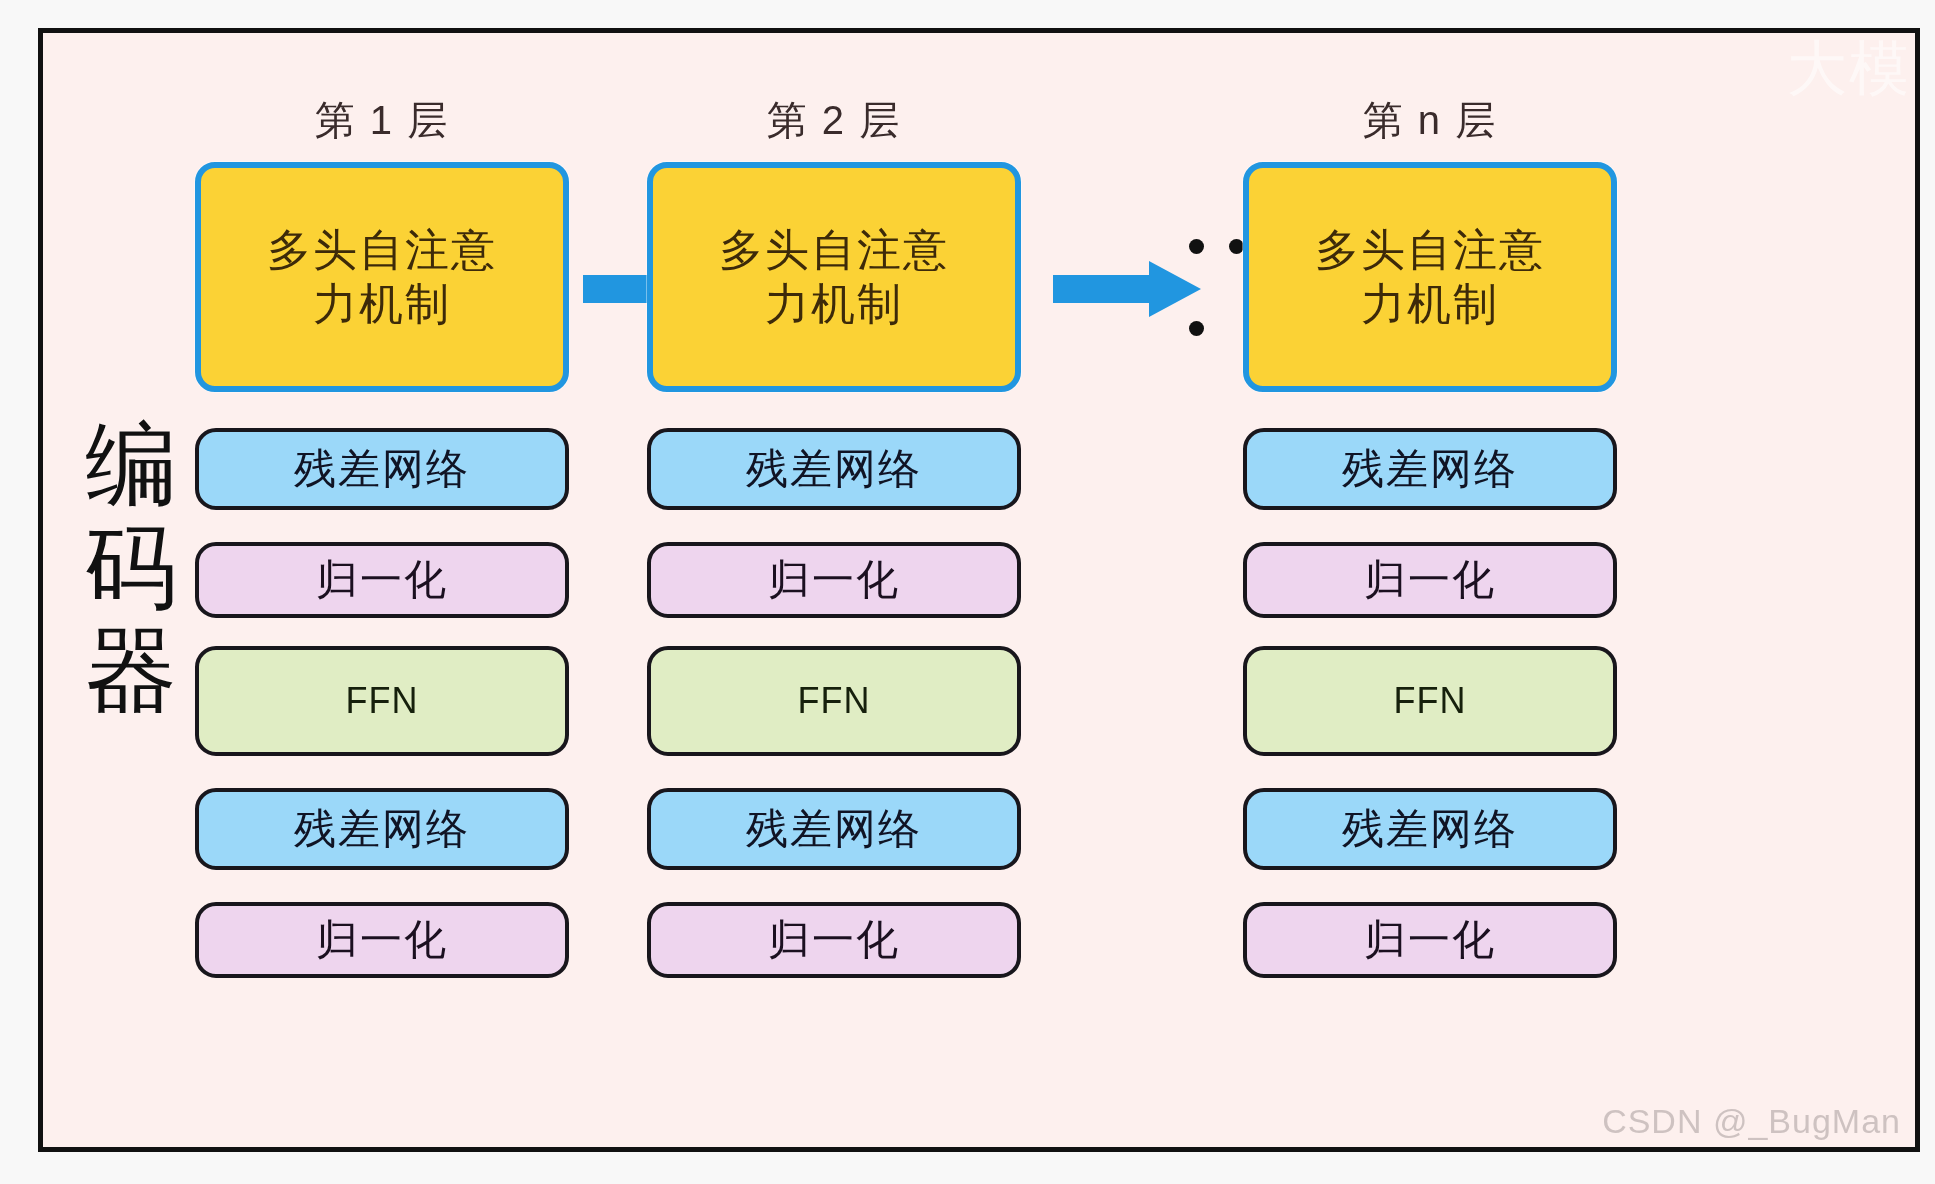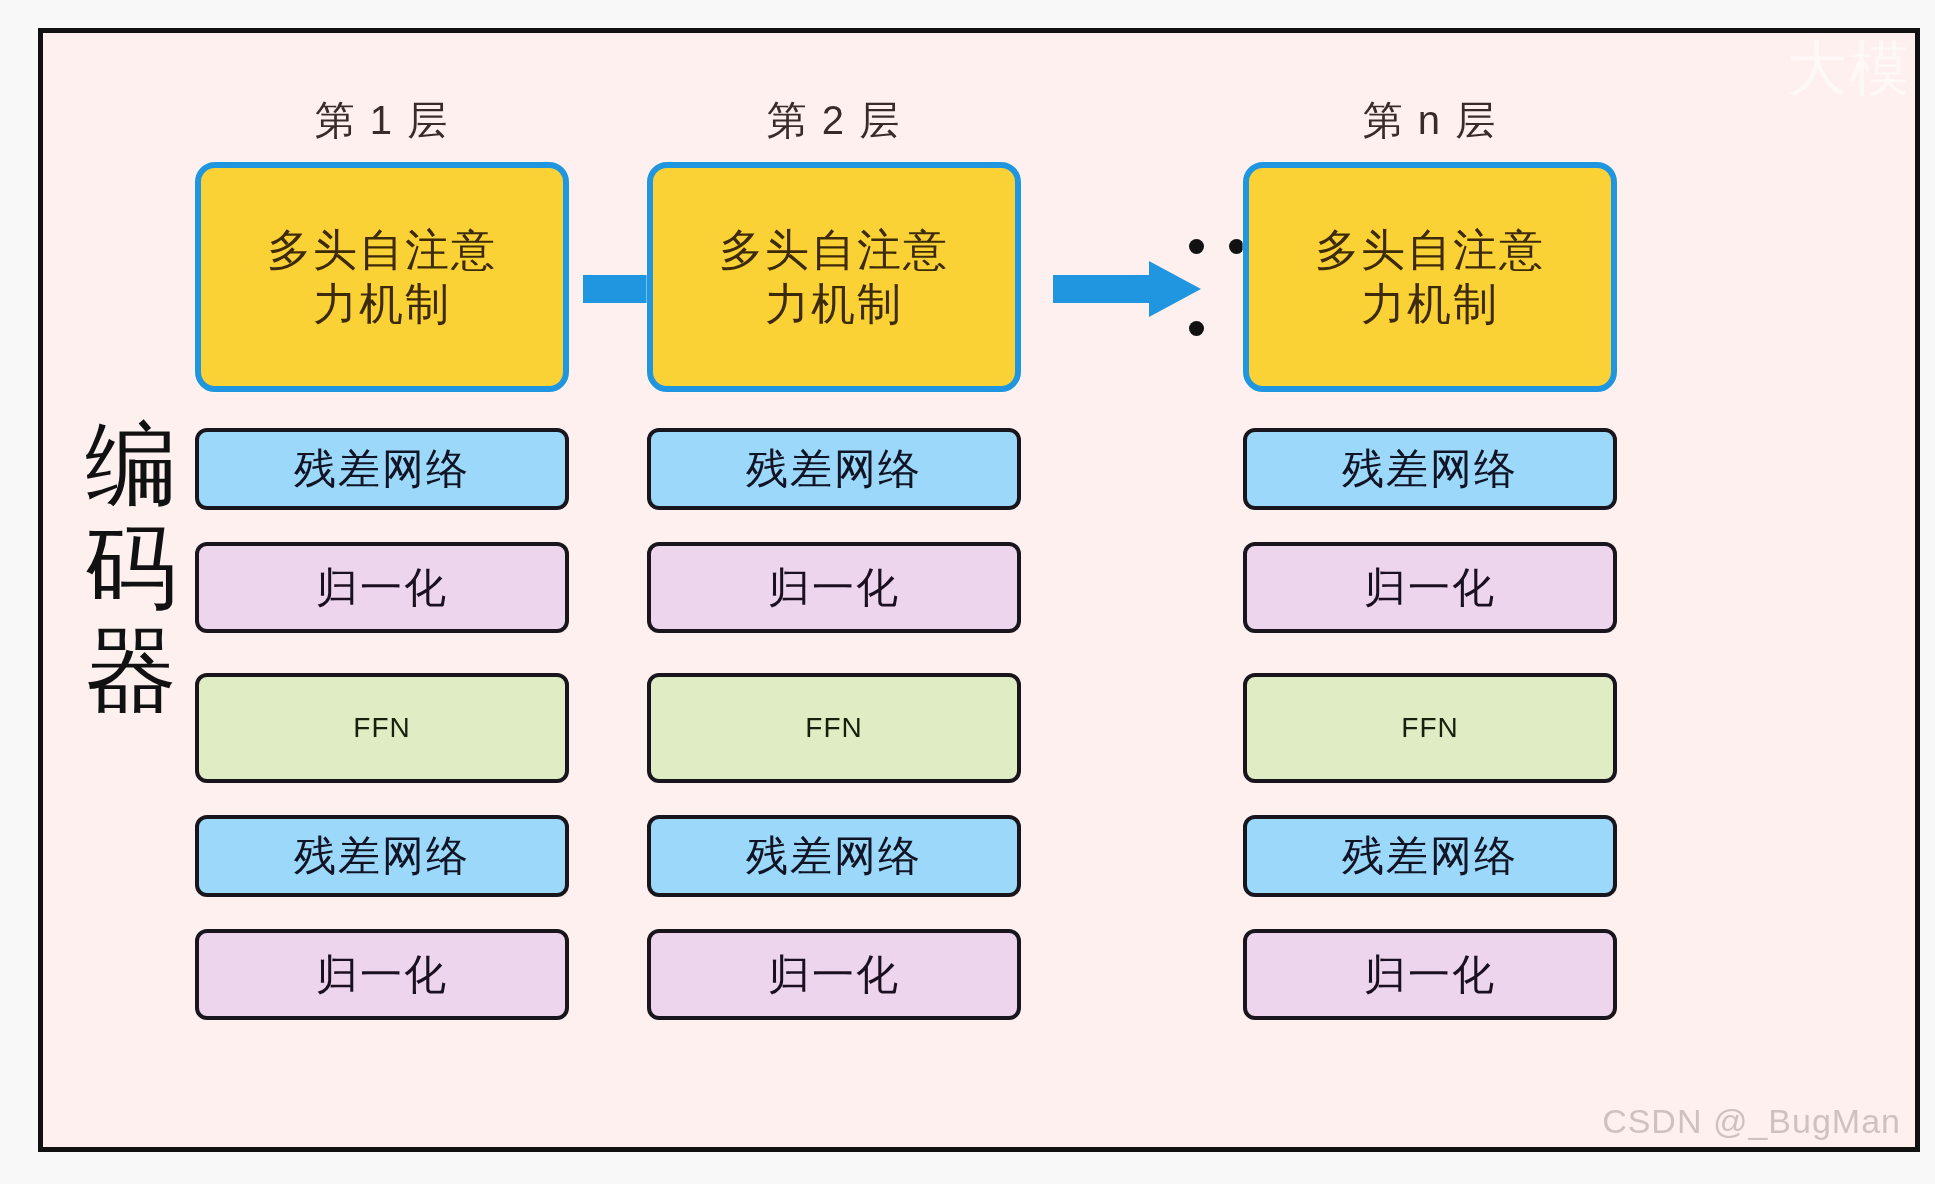--- a/index.html
+++ b/index.html
@@ -66,21 +66,21 @@
     text-shadow: 0 0 1px rgba(255,255,255,.6);
   }
 
   
   .block {
     box-sizing: border-box;
     display: flex;
     align-items: center;
     justify-content: center;
     text-align: center;
-    border-radius: 12px;
+    border-radius: 21px;
     margin-bottom: 22px;
     position: relative;
   }
 
   
   .block.attention {
     height: 230px;
     background: #fbd235;
     border: 6px solid #2196e0;
     border-radius: 20px;
@@ -96,35 +96,35 @@
     height: 82px;
     background: #9bd8f9;
     border: 4px solid #18161c;
     color: #101425;
     font-size: 42px;
     letter-spacing: 2px;
     margin-bottom: 32px;
   }
 
   .block.norm {
-    height: 91px;
+    height: 76px;
     background: #eed5ee;
     border: 4px solid #18161c;
     color: #1b1020;
     font-size: 42px;
     letter-spacing: 2px;
-    margin-bottom: 40px;
+    margin-bottom: 28px;
   }
 
   .block.ffn {
     height: 110px;
     background: #e0edc4;
     border: 4px solid #18161c;
     color: #16200c;
-    font-size: 28px;
+    font-size: 36px;
     letter-spacing: 1px;
     margin-bottom: 32px;
     margin-top: 27px;
   }
 
   .block-text { pointer-events: none; white-space: pre-line; }
 
   
   .flow-arrow {
     position: absolute;

